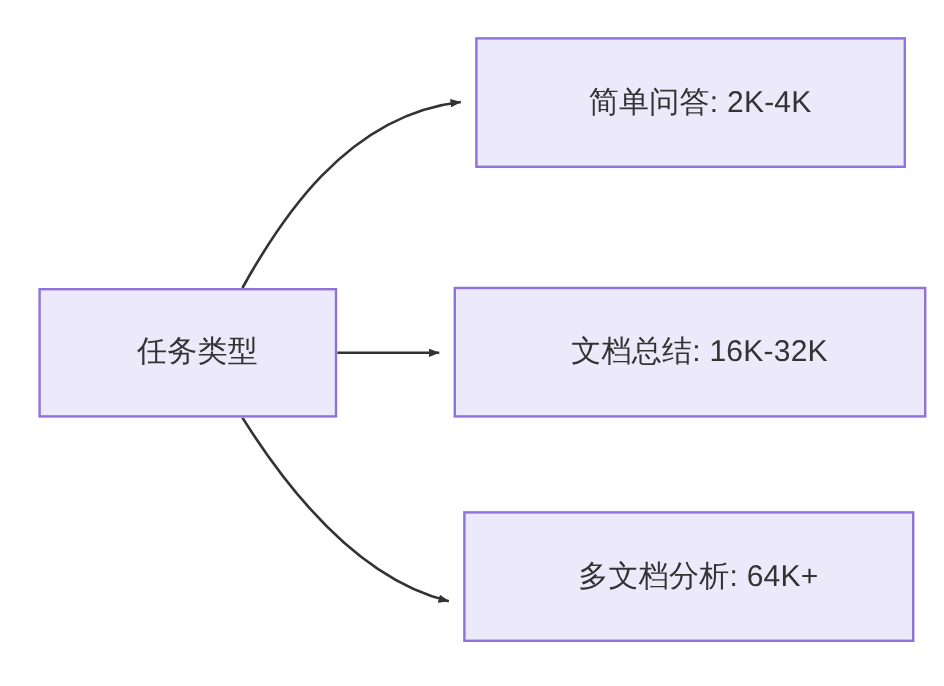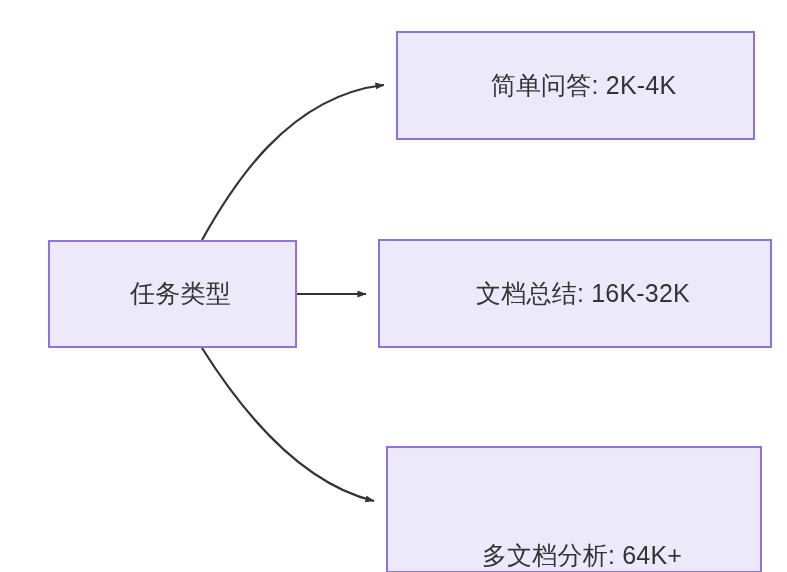--- a/index.html
+++ b/index.html
@@ -40,24 +40,24 @@
     padding-left: 16px;
   }
   .node-label {
     color: #333333;
     font-size: 25px;
     line-height: 1.25;
     letter-spacing: 0.2px;
     white-space: nowrap;
   }
   
-  #node-root      { left: 48px;  top: 240px; width: 249px; height: 108px; }
+  #node-root      { left: 32px;  top: 240px; width: 249px; height: 108px; }
   #node-simple-qa { left: 396px; top: 31px;  width: 359px; height: 109px; }
   #node-doc-sum   { left: 378px; top: 239px; width: 394px; height: 109px; text-align: center; }
-  #node-multi-doc { left: 386px; top: 446px; width: 376px; height: 127px; align-items: flex-end; }
+  #node-multi-doc { left: 386px; top: 426px; width: 376px; height: 109px; }
 </style>
 </head>
 <body>
 
 <div id="diagram-canvas">
 
   <svg id="edge-layer" width="787" height="572" viewBox="0 0 787 572" xmlns="http://www.w3.org/2000/svg">
     <defs>
       <marker id="arrowhead" markerWidth="9" markerHeight="7" refX="8.6" refY="3.5" orient="auto" markerUnits="userSpaceOnUse">
         <path d="M0,0 L9,3.5 L0,7 z" fill="#333333"></path>

